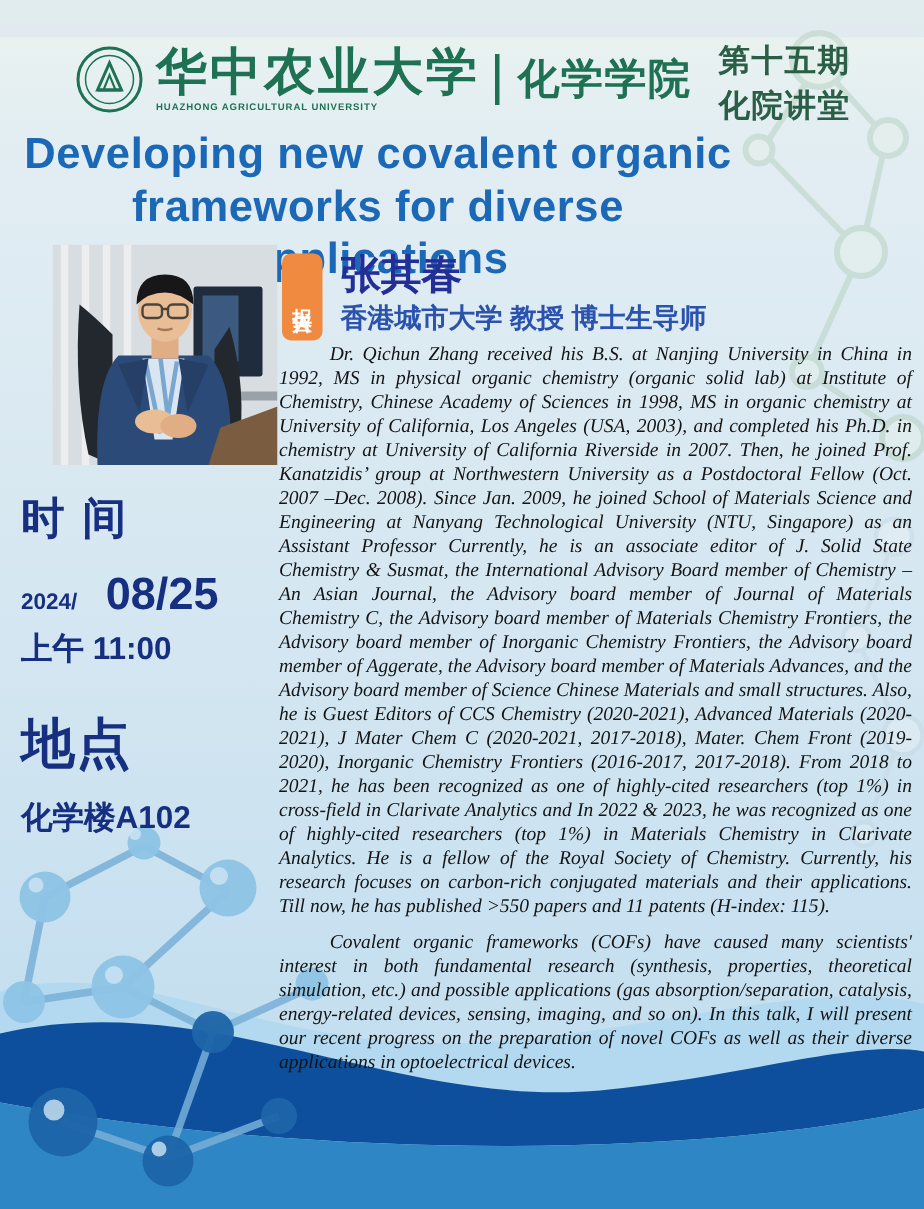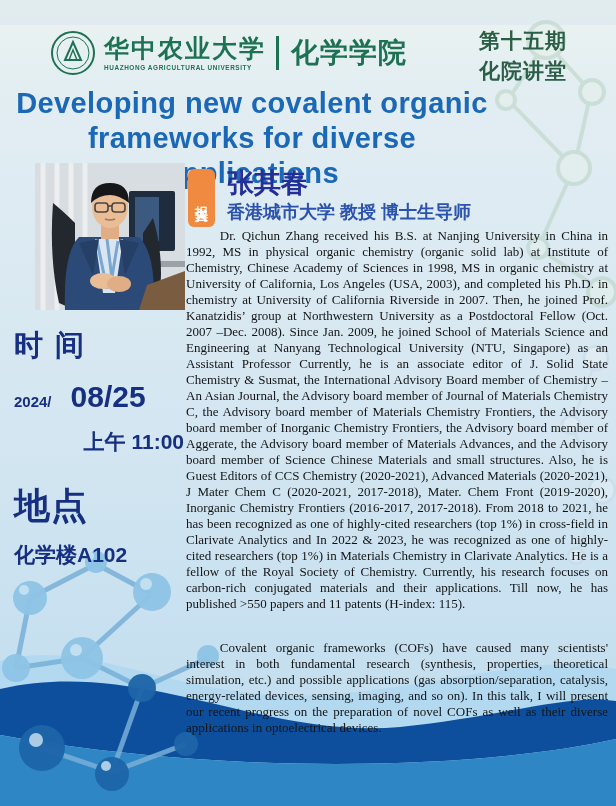--- a/index.html
+++ b/index.html
@@ -7,54 +7,54 @@
     position:relative;width:616px;height:806px;margin:0 auto;overflow:hidden;
     font-family:"Liberation Sans",sans-serif;
     background:linear-gradient(180deg,#ecf4f0 0%,#e3eef2 10%,#dceaf2 30%,#d3e6f1 55%,#c9e1f0 75%,#bedcee 100%);
   }
   .topstrip{position:absolute;left:0;top:0;width:616px;height:25px;background:#dde8ee;opacity:.7;}
   
   .deco{position:absolute;pointer-events:none;}
   
   .logo-row{position:absolute;left:50px;top:30px;display:flex;align-items:center;}
   .seal{width:46px;height:46px;margin-right:8px;}
-  .uni-zh{font-family:"DejaVu Serif",serif;font-weight:bold;font-size:25px;color:#1e7152;letter-spacing:2px;line-height:1;}
+  .uni-zh{font-family:"DejaVu Serif",serif;font-weight:bold;font-size:34px;color:#1e7152;letter-spacing:2px;line-height:1;}
   .uni-en{font-size:6.4px;color:#1e7152;letter-spacing:.6px;margin-top:3px;font-weight:bold;}
   .logo-divider{width:3px;height:34px;background:#1e7152;margin:0 12px 0 10px;}
   .school{font-size:28px;color:#1e7152;font-weight:600;letter-spacing:1px;}
   .series{position:absolute;right:28px;top:26px;width:130px;text-align:center;
     color:#2b5e46;font-weight:bold;font-size:21px;line-height:1.45;letter-spacing:1px;}
   
   .title{position:absolute;left:0;top:86px;width:504px;text-align:center;
     color:#1a68b6;font-weight:bold;font-size:29px;line-height:1.2;letter-spacing:.4px;}
   
   .photo{position:absolute;left:35px;top:163px;width:150px;height:147px;}
   
   .sched{position:absolute;left:14px;top:326px;width:170px;color:#162f80;}
   .sched .lbl{font-size:29px;font-weight:bold;letter-spacing:2px;}
   .sched .date{margin-top:14px;font-weight:bold;white-space:nowrap;}
   .sched .date .y{font-size:15px;}
   .sched .date .md{font-size:30px;margin-left:19px;}
-  .sched .tm{font-size:21px;font-weight:bold;margin-top:14px;text-align:right;}
+  .sched .tm{font-size:21px;font-weight:bold;margin-top:4px;}
   .sched .lbl2{font-size:36px;font-weight:bold;margin-top:26px;letter-spacing:1px;}
   .sched .loc{font-size:21px;font-weight:bold;margin-top:10px;}
   
   .speaker{position:absolute;left:188px;top:169px;display:flex;}
   .badge{width:27px;height:58px;background:#f08a40;border-radius:6px;color:#fff;
     display:flex;align-items:center;justify-content:center;
     writing-mode:vertical-rl;text-orientation:upright;font-size:13px;font-weight:bold;line-height:1;letter-spacing:2px;}
   .sp-text{margin-left:12px;}
   .sp-name{font-size:27px;font-weight:bold;color:#232e96;line-height:1.05;}
   .sp-aff{font-size:18px;font-weight:bold;color:#2b53ae;margin-top:3px;}
   
   .bio{position:absolute;left:186px;top:228px;width:422px;
     font-family:"Liberation Serif",serif;font-size:13px;line-height:16px;color:#141414;
     text-align:justify;z-index:5;}
-  .bio p{margin:0;text-indent:2.6em;}
-  .bio p + p{margin-top:28px;}
+  .bio p{margin:0;text-indent:2.6em;font-style:italic;}
+  .bio p + p{margin-top:8px;}
 </style>
 </head>
 <body>
 
 <div class="poster">
 
   <div class="topstrip"></div>
 
   <svg class="deco" style="right:0;top:0;" width="230" height="320" viewBox="0 0 230 320">
     <g stroke="#b9d3c2" stroke-width="4" opacity="0.55" fill="#e5f0e9">

